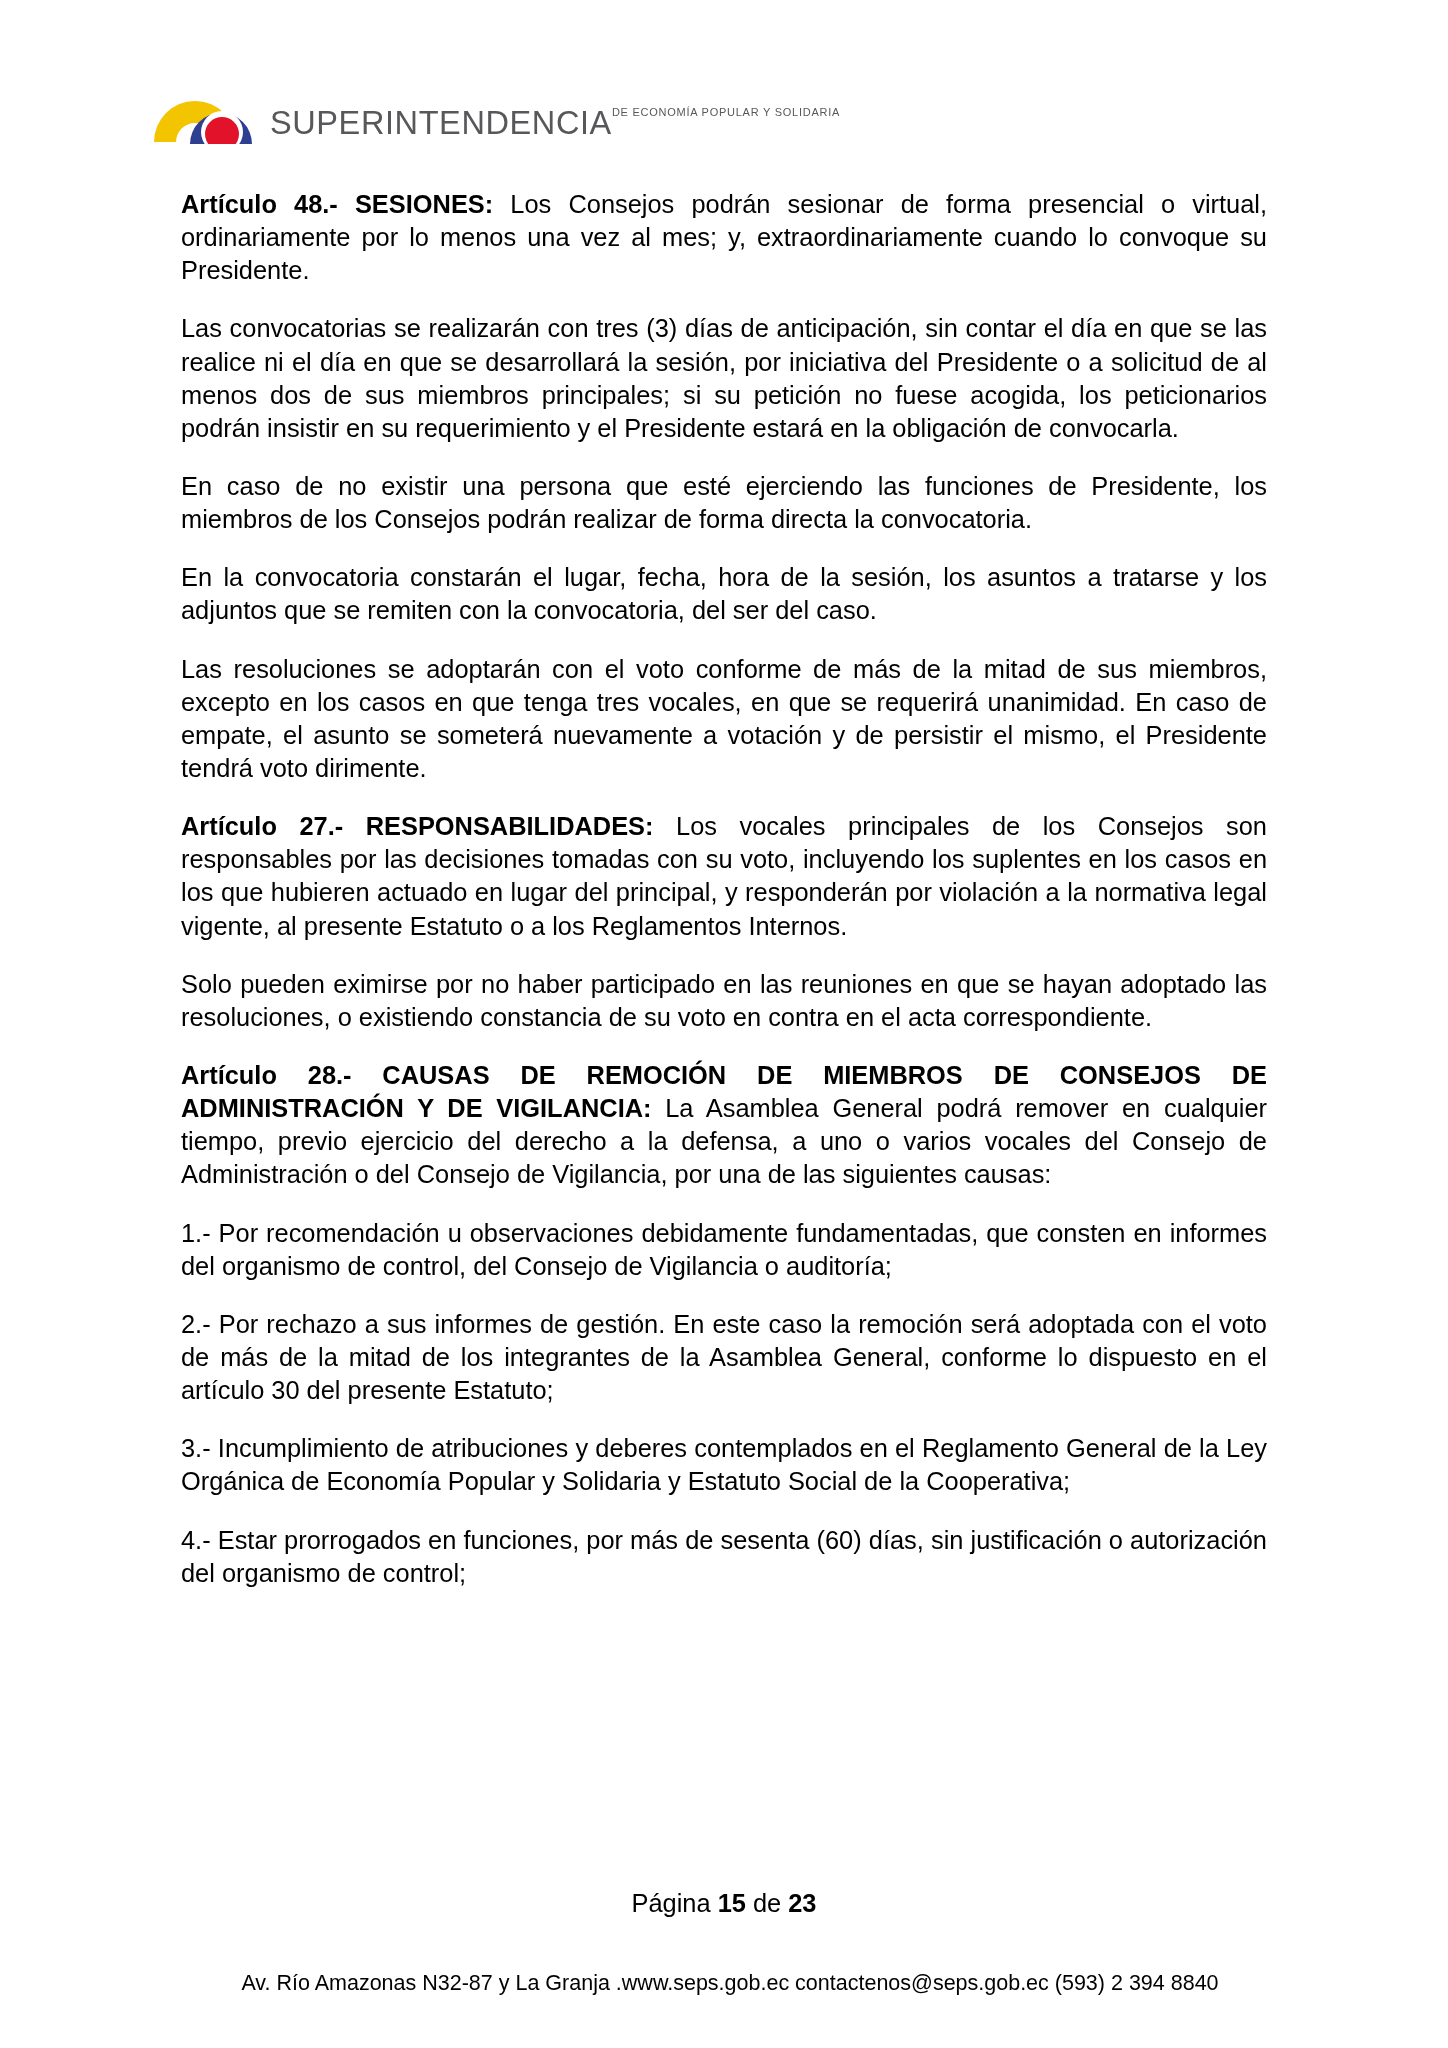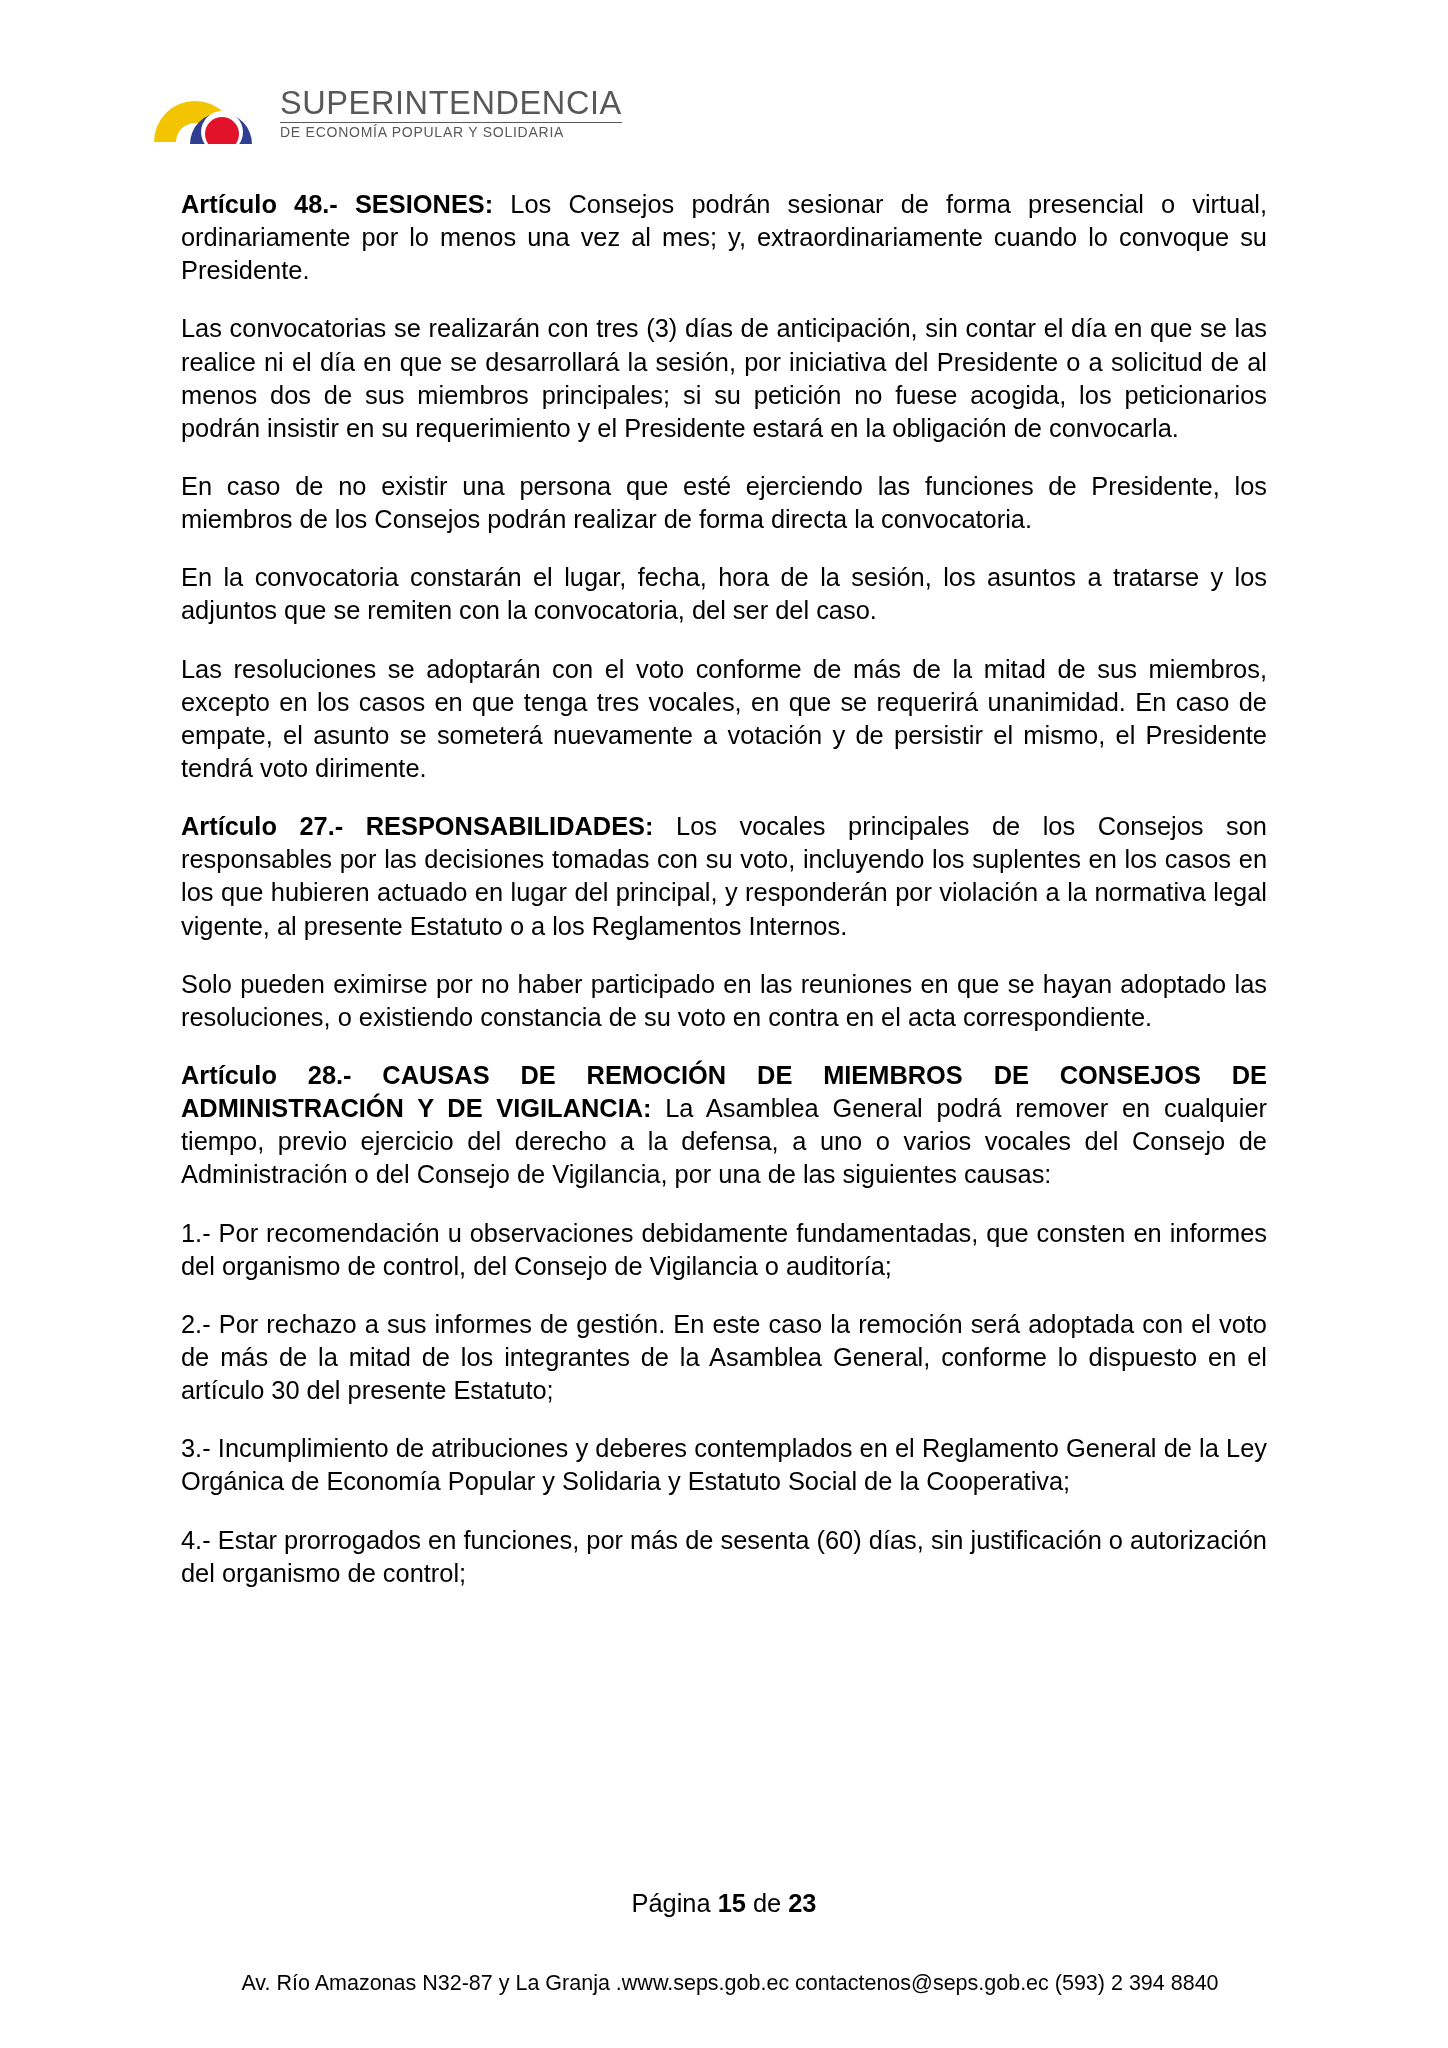--- a/index.html
+++ b/index.html
@@ -36,42 +36,41 @@
 
   .logo-mark {
     position: relative;
     width: 118px;
     height: 90px;
     flex: 0 0 auto;
   }
   .logo-mark svg { display: block; }
 
   .logo-text {
-    margin-left: 10px;
     padding-bottom: 4px;
     display: flex;
-    flex-direction: column;
+    flex-direction: row;
     justify-content: space-between;
   }
   .logo-title {
     font-size: 32.5px;
     letter-spacing: 0.6px;
     color: #58585a;
     line-height: 1.02;
     font-weight: 400;
     white-space: nowrap;
   }
   .logo-rule {
     width: 100%;
     height: 1.5px;
     background: #58585a;
     margin: 2px 0 2px 0;
   }
   .logo-sub {
-    font-size: 14px;
+    font-size: 11px;
     letter-spacing: 0.75px;
     color: #58585a;
     line-height: 1.05;
     font-weight: 400;
     white-space: nowrap;
   }
 
   
   .content {
     position: absolute;

